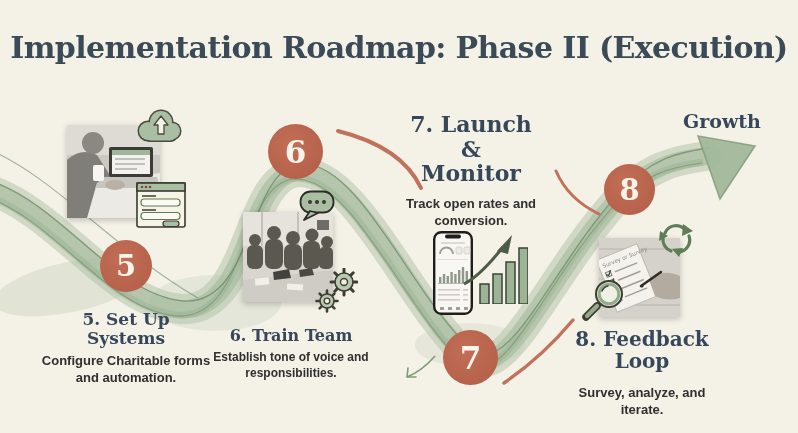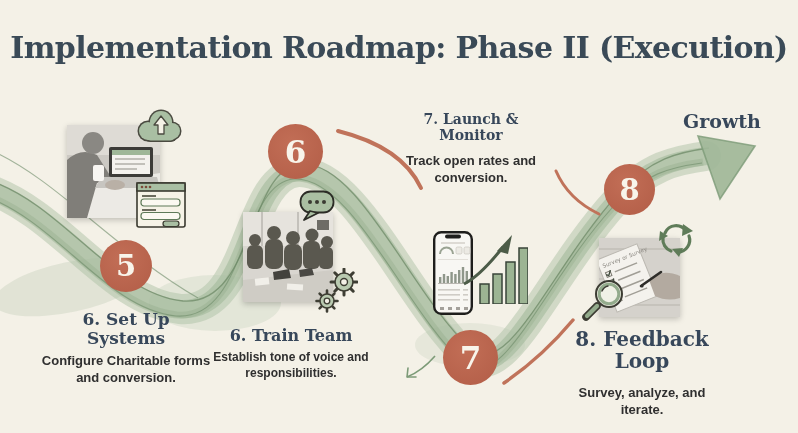--- a/index.html
+++ b/index.html
@@ -136,22 +136,22 @@
     <rect x="6" y="27" width="14" height="2" fill="#6b6b5d"></rect>
     <rect x="5" y="30.5" width="39" height="7" rx="3" fill="#fbf9f1" stroke="#5e7a58" stroke-width="1.2"></rect>
     <rect x="27" y="39" width="16" height="5.5" rx="2.7" fill="#a9bfa3" stroke="#3a3a30" stroke-width="1.2"></rect>
   </svg>
 
   <div class="abs num-circle" style="left:100px;top:240px;width:52px;height:52px;font-size:29px;">
     <span>5</span>
   </div>
 
   <div class="abs step-text" style="left:41px;top:310px;width:170px;">
-    <div class="step-heading" style="font-size:17px;">6. Set Up Systems</div>
-    <div class="step-desc">Configure Charitable forms and conversion.</div>
+    <div class="step-heading" style="font-size:17px;">5. Set Up Systems</div>
+    <div class="step-desc">Configure Charitable forms and automation.</div>
   </div>
 
   <svg class="abs photo" style="left:243px;top:212px" width="90" height="90" viewBox="0 0 90 90">
     <rect width="90" height="90" fill="#d9d6d0"></rect>
     <rect width="90" height="34" fill="#e6e3dd"></rect>
     <rect x="18" y="0" width="2" height="34" fill="#c4c1bb"></rect>
     <rect x="54" y="0" width="2" height="34" fill="#c4c1bb"></rect>
     <rect x="74" y="8" width="12" height="10" fill="#6e6c66"></rect>
     <g fill="#5a584f">
       <circle cx="12" cy="28" r="6"></circle>
@@ -196,21 +196,21 @@
   <div class="abs num-circle" style="left:268px;top:124px;width:55px;height:55px;font-size:31px;">
     <span>6</span>
   </div>
 
   <div class="abs step-text" style="left:206px;top:327px;width:170px;">
     <div class="step-heading" style="font-size:16px;">6. Train Team</div>
     <div class="step-desc" style="font-size:12px;">Establish tone of voice and responsibilities.</div>
   </div>
 
   <div class="abs step-text" style="left:396px;top:112px;width:150px;">
-    <div class="step-heading" style="font-size:14px;padding:0 14px;">7. Launch &amp; Monitor</div>
+    <div class="step-heading" style="font-size:22px;padding:0 14px;">7. Launch &amp; Monitor</div>
     <div class="step-desc" style="margin-top:10px;">Track open rates and conversion.</div>
   </div>
 
   <svg class="abs icon" style="left:433px;top:231px" width="40" height="84" viewBox="0 0 40 84">
     <rect x="1.2" y="1.2" width="37.6" height="81.6" rx="7" fill="#f8f7f3" stroke="#1e1e1c" stroke-width="2.4"></rect>
     <rect x="12" y="3.5" width="16" height="4" rx="2" fill="#1e1e1c"></rect>
     <rect x="8" y="11" width="24" height="2" fill="#dddad4"></rect>
     <path d="M7 23 a6.5 6.5 0 0 1 13 0" stroke="#9aa392" stroke-width="2" fill="none"></path>
     <rect x="23" y="16" width="6" height="7" rx="1.5" fill="#eceae4" stroke="#c9c6bf" stroke-width="0.7"></rect>
     <rect x="31" y="16" width="6" height="7" rx="1.5" fill="#eceae4" stroke="#c9c6bf" stroke-width="0.7"></rect>

